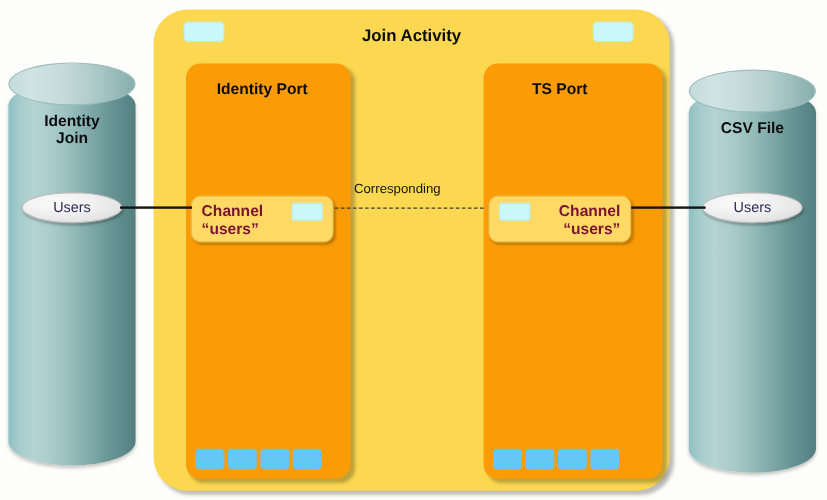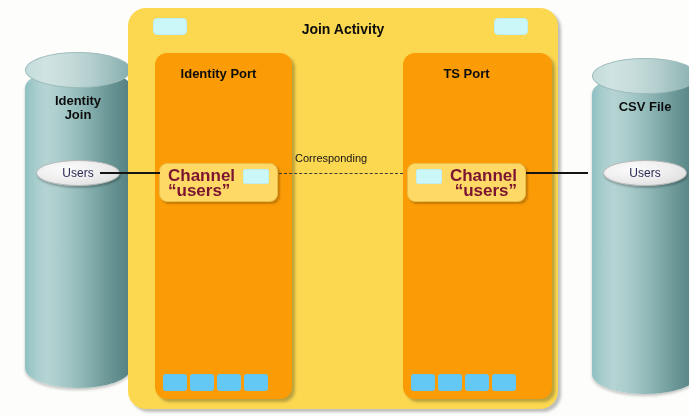--- a/index.html
+++ b/index.html
@@ -16,21 +16,20 @@
     height: 417px;
     background: #fdfdfb;
     overflow: hidden;
   }
 
   
   .cylinder {
     position: absolute;
     width: 87px;
     height: 352px;
-    margin-left: 18px;
   }
   .cyl-body {
     position: absolute;
     left: 0;
     top: 18px;
     width: 106px;
     height: 320px;
     background: linear-gradient(to right,
       #8fc0c2 0%,
       #a8cdcd 10%,
@@ -89,21 +88,21 @@
   }
 
   
   #join-activity {
     position: absolute;
     left: 128px;
     top: 8px;
     width: 430px;
     height: 401px;
     background: #fcd850;
-    border-radius: 18px;
+    border-radius: 28px;
     box-shadow: 3px 3px 3px rgba(0,0,0,0.25);
   }
   #join-title {
     position: absolute;
     left: 0;
     top: 13px;
     width: 430px;
     text-align: center;
     font-size: 14px;
     font-weight: bold;
@@ -148,21 +147,21 @@
     height: 39px;
     background: #ffd966;
     border: 1px solid #e8bf4b;
     border-radius: 8px;
     box-sizing: border-box;
     box-shadow: 2px 2px 2px rgba(0,0,0,0.22);
   }
   .channel-text {
     position: absolute;
     top: 4px;
-    font-size: 17px;
+    font-size: 13px;
     font-weight: bold;
     color: #7a1430;
     line-height: 15px;
   }
   .channel-text.left-pad { left: 8px; text-align: left; }
   .channel-text.right-pad { right: 8px; text-align: right; }
   .channel-chip {
     position: absolute;
     top: 5px;
     width: 26px;

